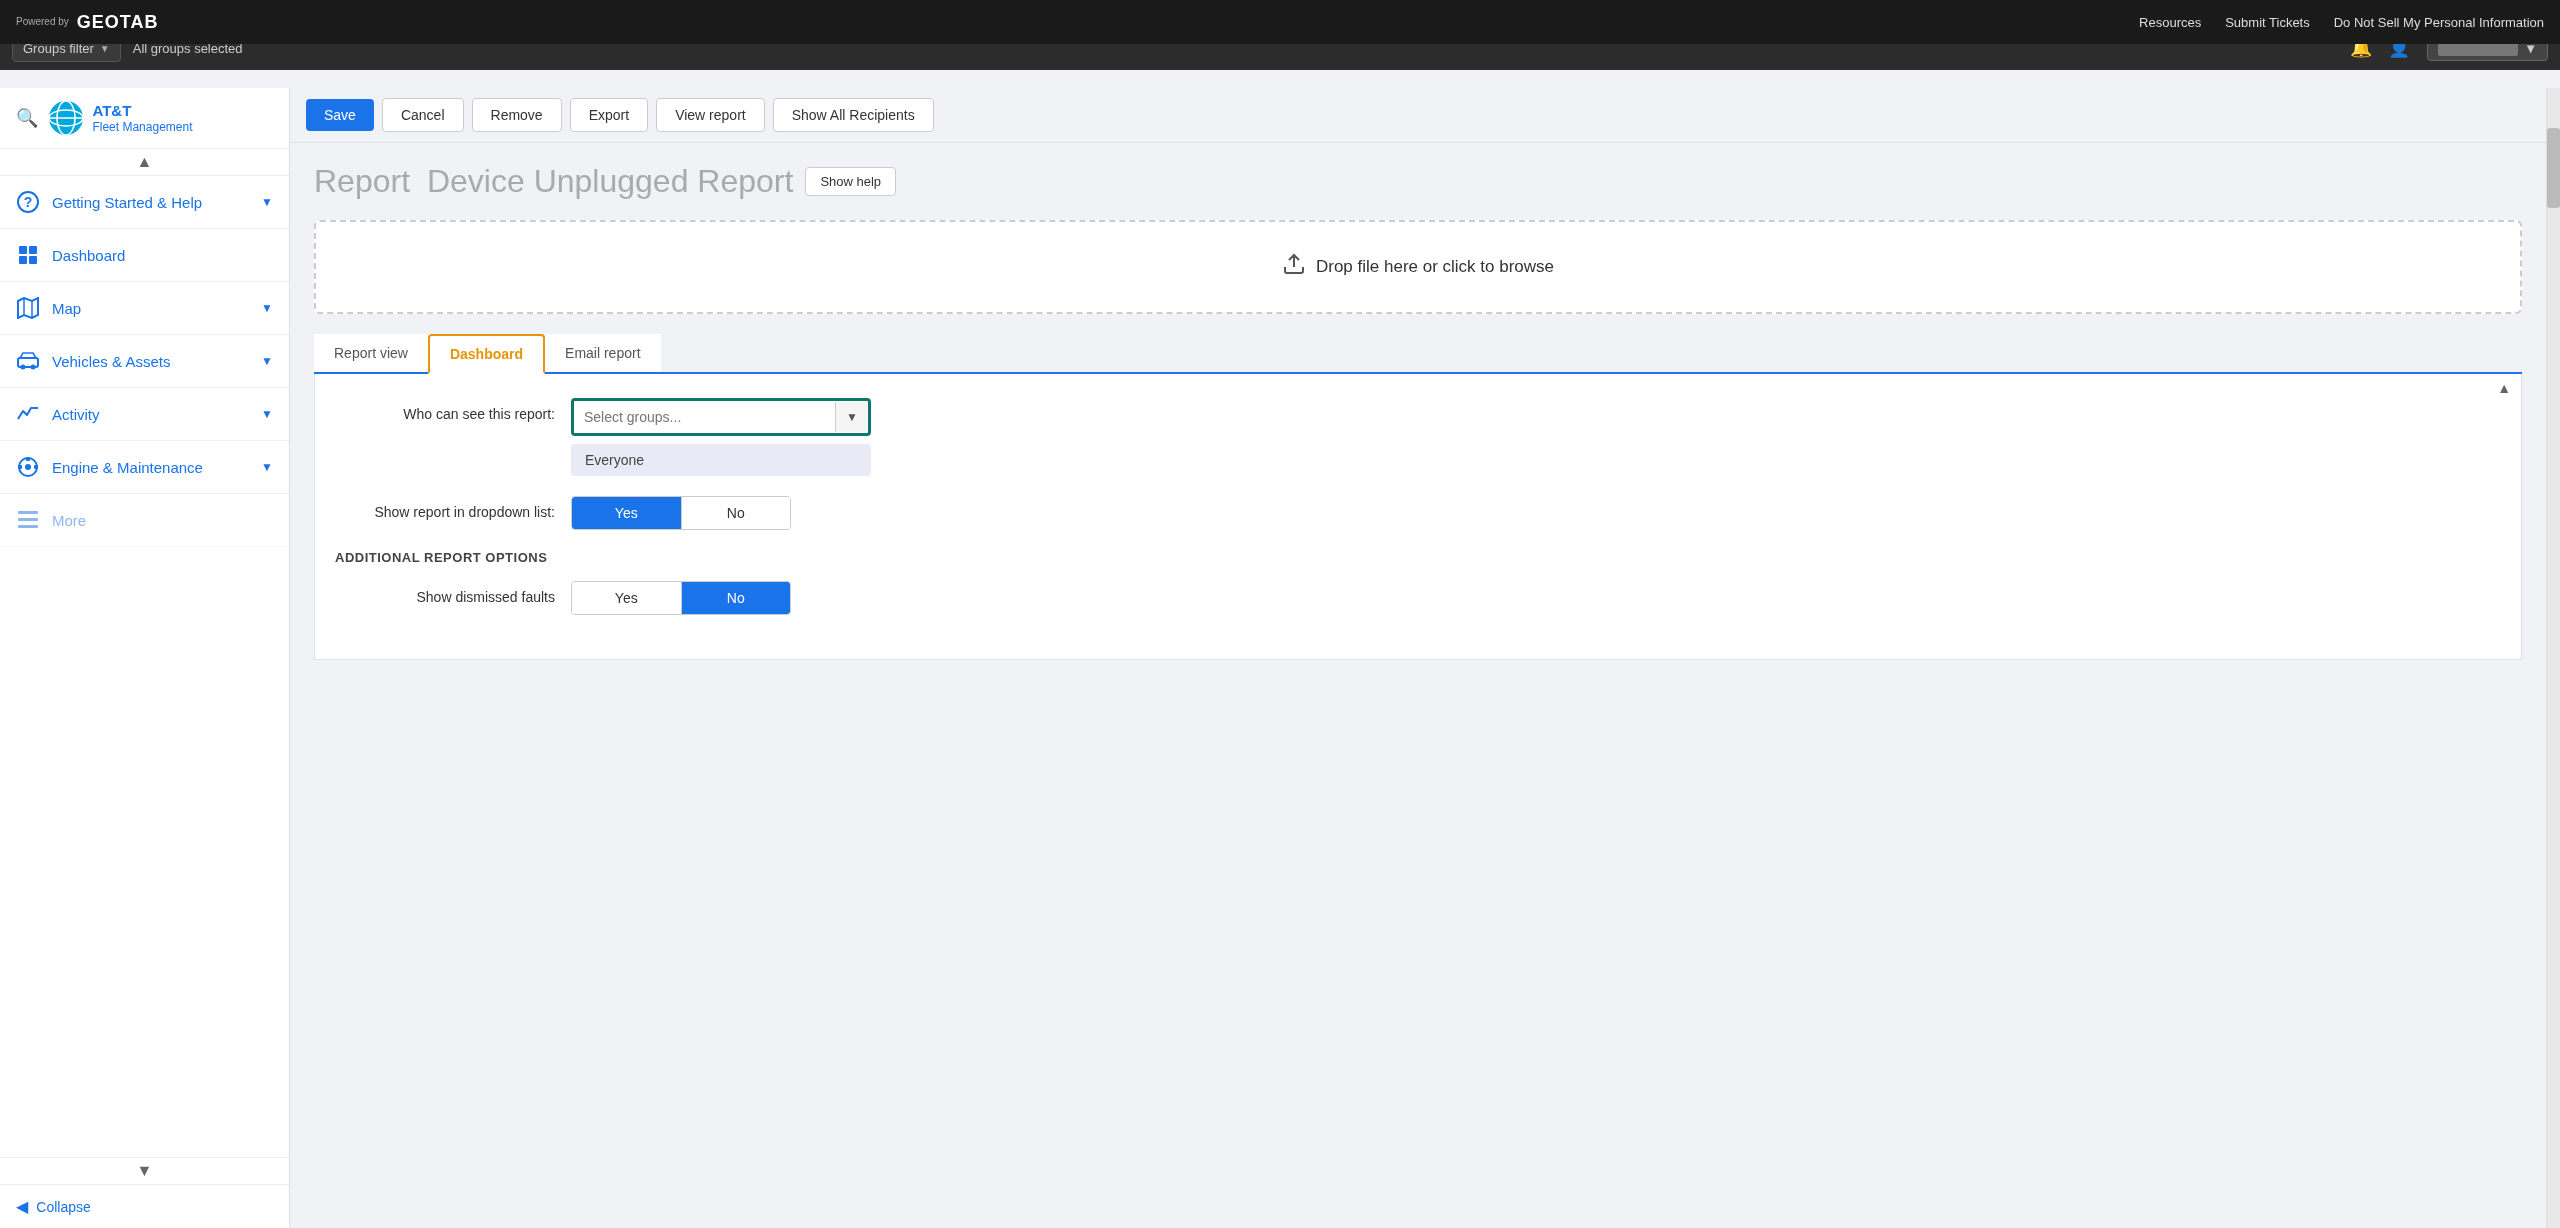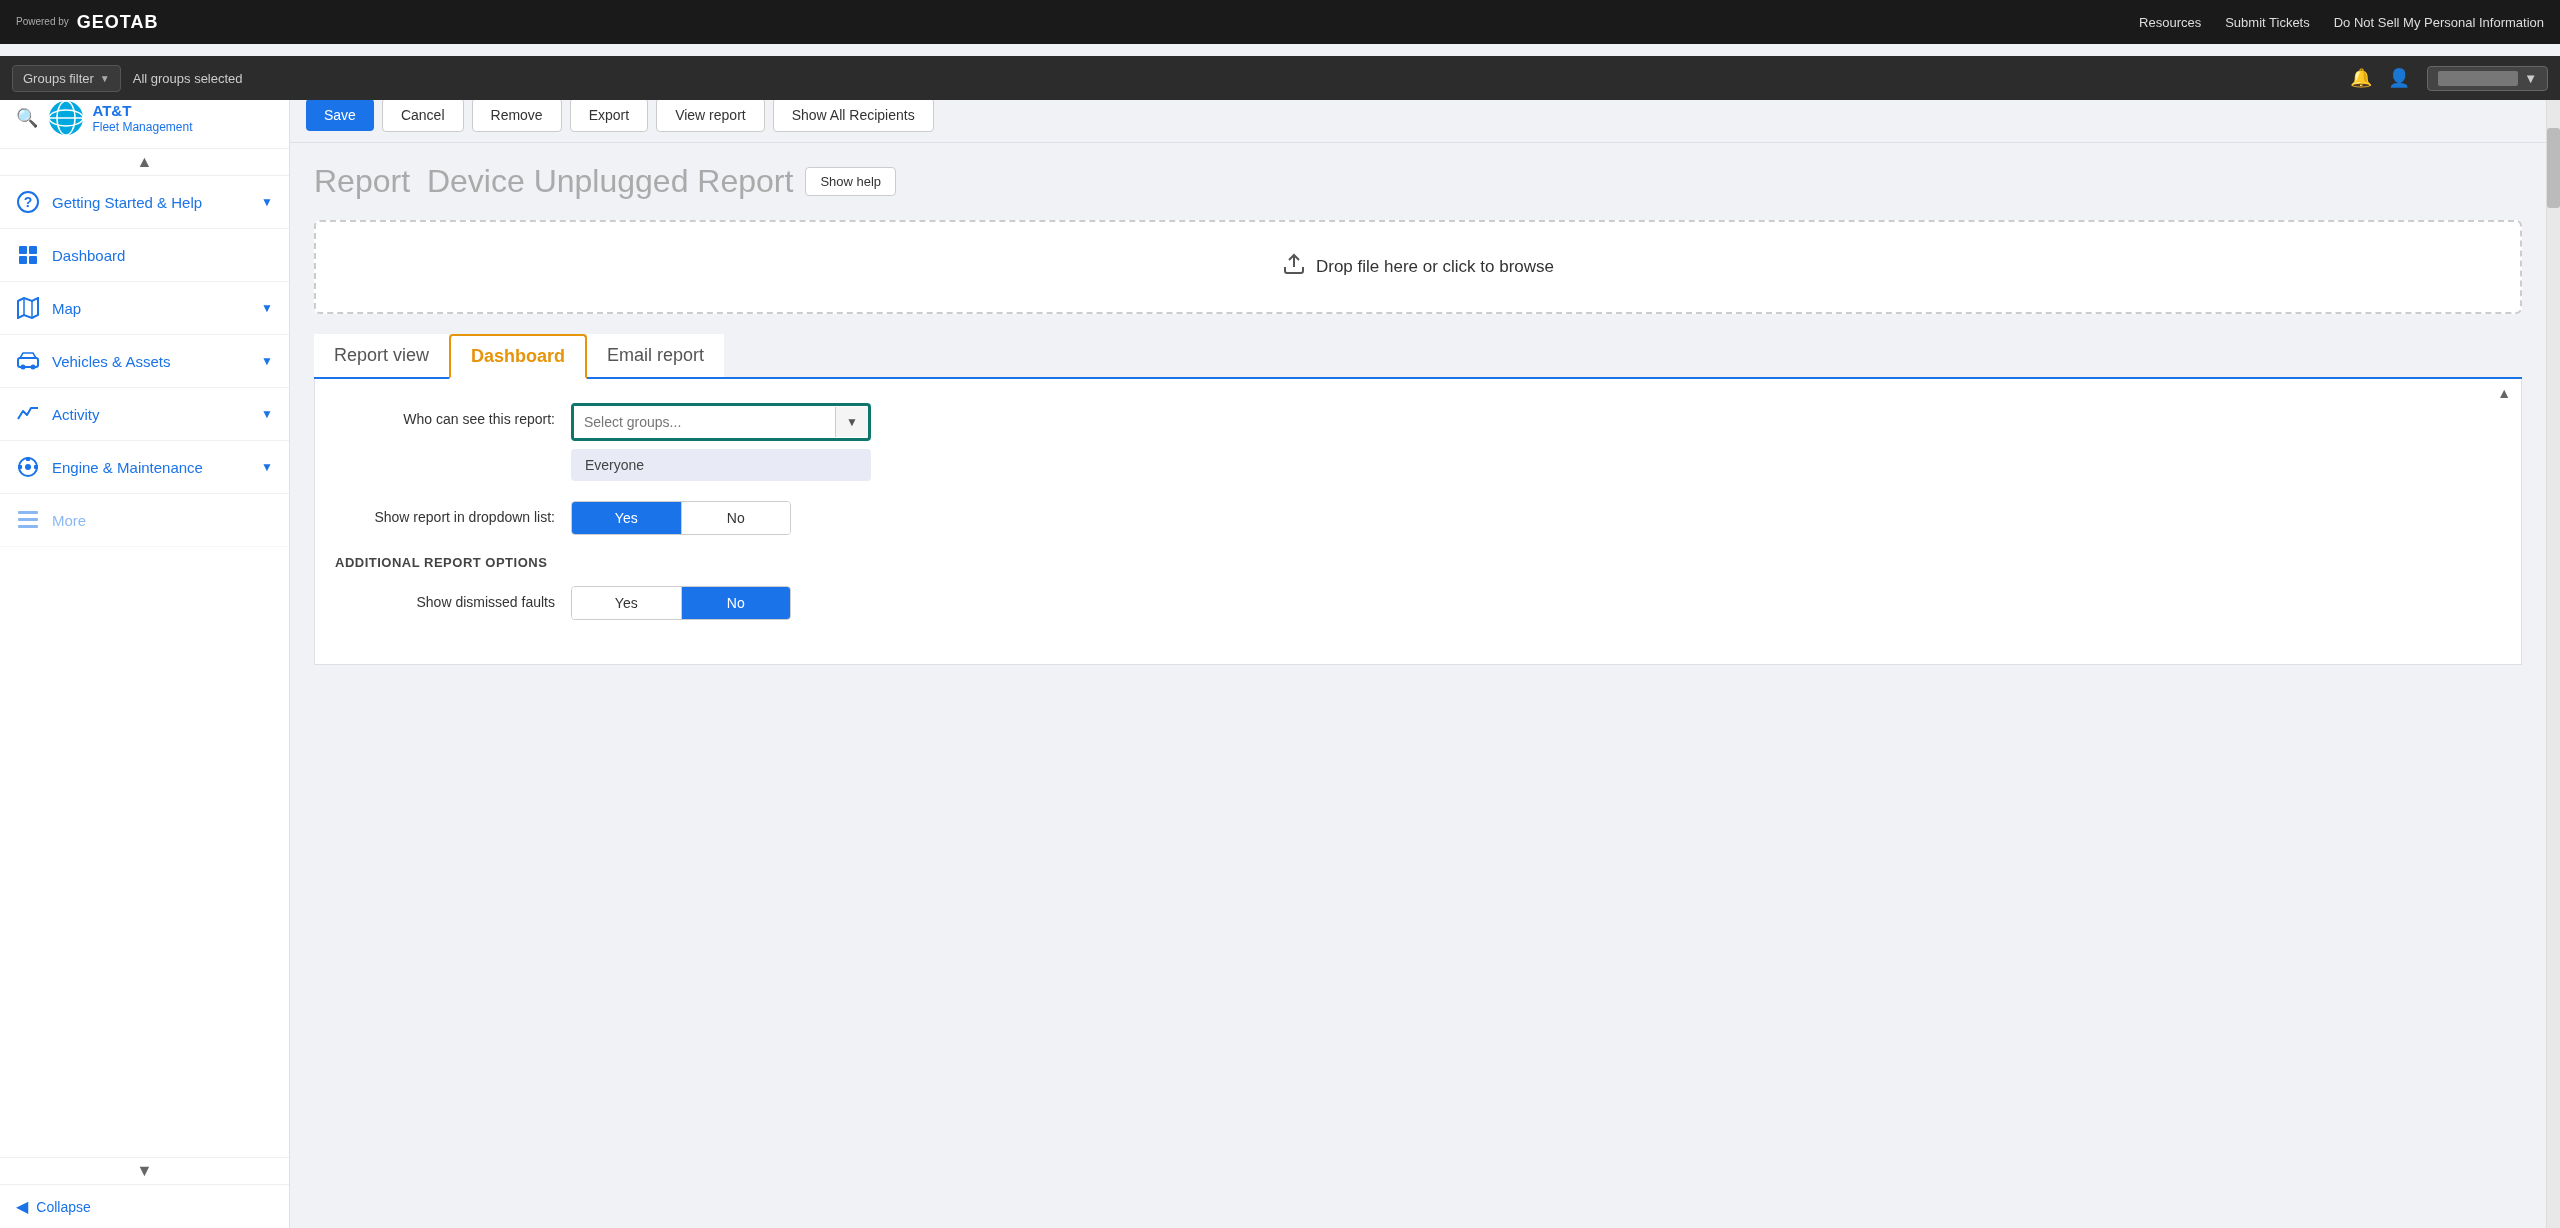--- a/index.html
+++ b/index.html
@@ -42,21 +42,21 @@
 
     
     .groups-bar {
       background: #2c2c2c;
       height: 44px;
       display: flex;
       align-items: center;
       padding: 0 12px;
       gap: 12px;
       position: fixed;
-      top: 56px; left: 0; right: 0;
+      top: 26px; left: 0; right: 0;
       z-index: 99;
     }
     .groups-filter-btn {
       background: #3a3a3a;
       border: 1px solid #555;
       color: #ccc;
       padding: 5px 10px;
       border-radius: 4px;
       display: flex;
       align-items: center;
@@ -300,21 +300,21 @@
 
     
     .tabs {
       display: flex;
       gap: 0;
       border-bottom: 2px solid #1a73e8;
       margin-bottom: 0;
     }
     .tab {
       padding: 10px 20px;
-      font-size: 18px;
+      font-size: 14px;
       cursor: pointer;
       color: #555;
       background: #fff;
       border: none;
     }
     .tab.active {
       color: #e6940a;
       border: 2px solid #e6940a;
       border-bottom: 2px solid #fff;
       margin-bottom: -2px;

